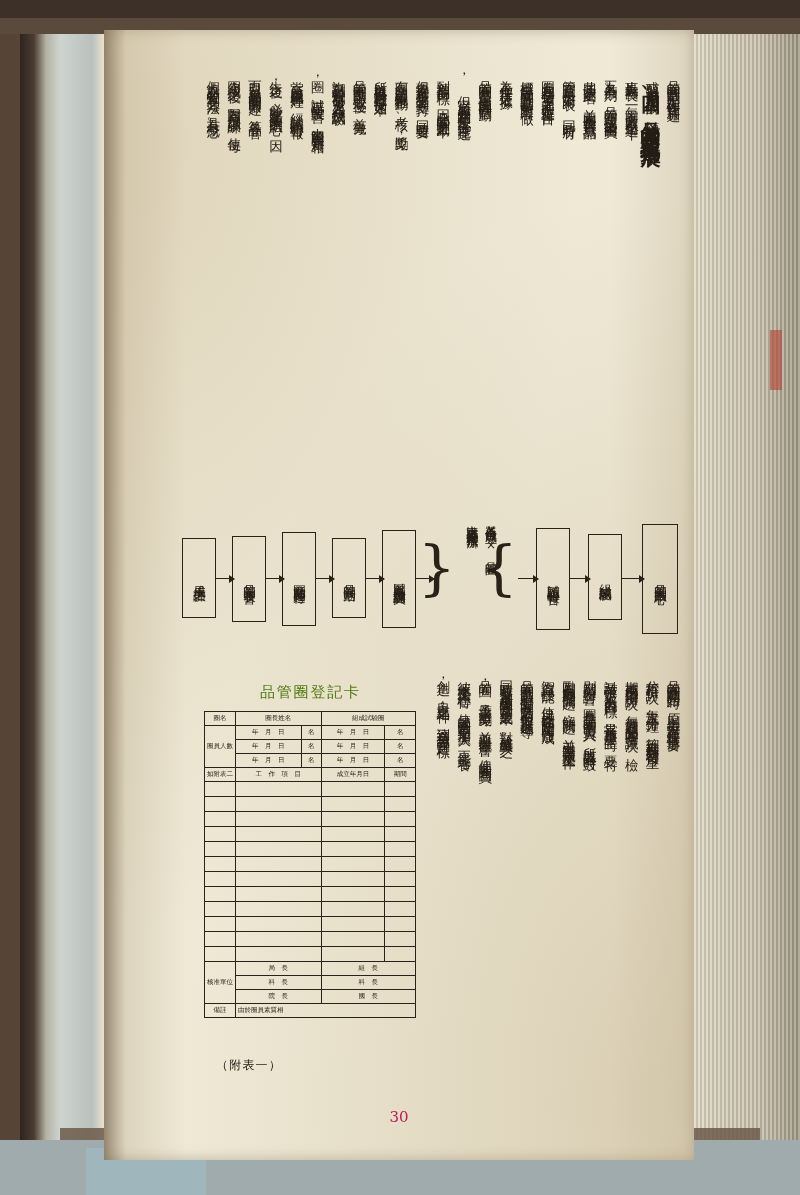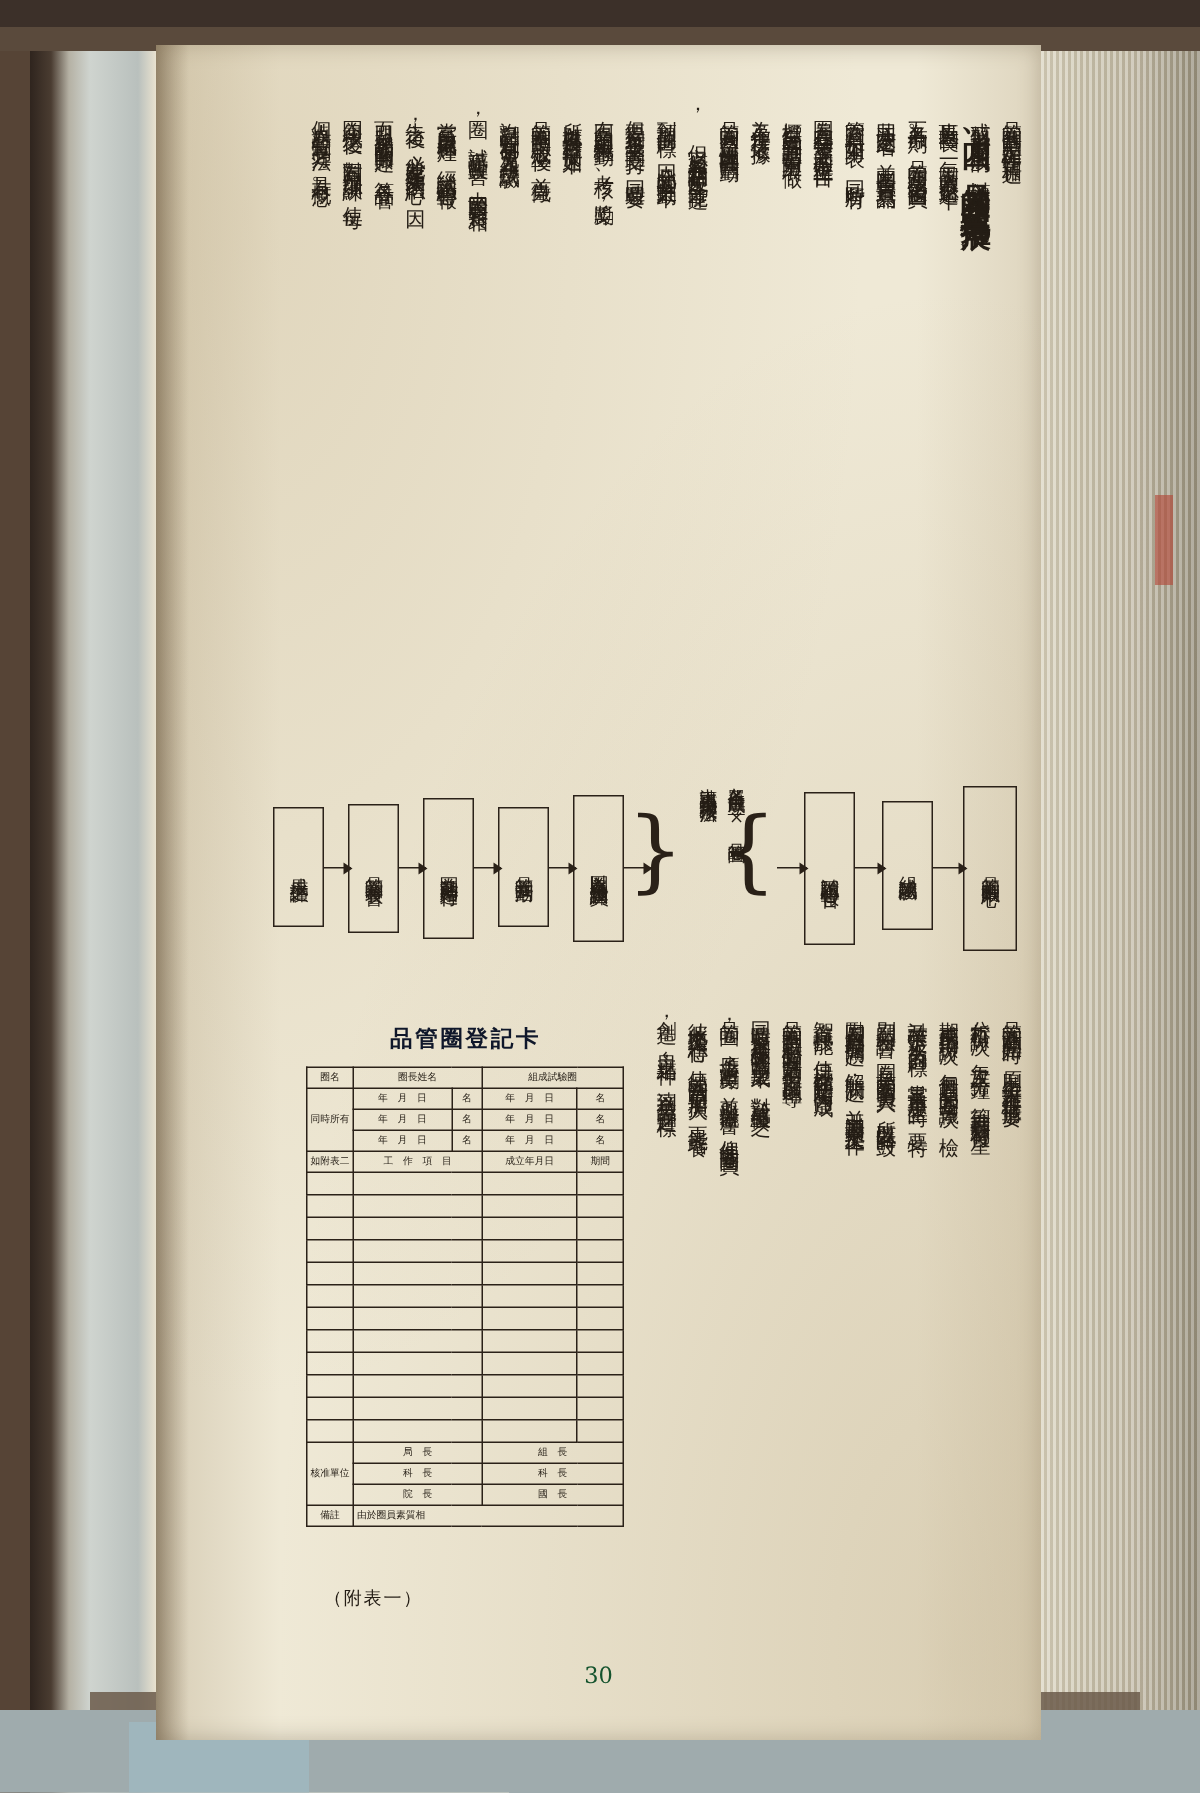--- a/index.html
+++ b/index.html
@@ -72,33 +72,33 @@
   .arrow:after{content:"";position:absolute;right:-1px;top:-4px;border-left:6px solid #2a2118;border-top:4px solid transparent;border-bottom:4px solid transparent;}
   .brace{position:absolute;font-size:60px;color:#2a2118;font-family:"DejaVu Serif",serif;}
   .flist{position:absolute;}
   .flist .vtext{font-size:12px;letter-spacing:.08em;}
 
   
   .card{position:absolute;left:96px;top:655px;width:220px;height:390px;}
   .card-title{
     position:absolute;left:60px;top:-2px;
     font-family:"DejaVu Serif","Liberation Serif",serif;
-    font-size:15px;font-weight:bold;color:#0f172a;letter-spacing:.12em;
+    font-size:15px;font-weight:normal;color:#4d7c0f;letter-spacing:.12em;
   }
   table.reg{position:absolute;left:4px;top:26px;border-collapse:collapse;width:212px;}
   table.reg td{
     border:1px solid #2a2118;font-size:6.5px;color:#241d15;
     font-family:"DejaVu Serif","Liberation Serif",serif;
     height:13px;padding:0 2px;text-align:center;white-space:nowrap;
   }
   td.lbl{width:26px;}
   .fig-cap{position:absolute;left:16px;top:372px;font-size:12px;color:#241d15;
      font-family:"DejaVu Serif","Liberation Serif",serif;letter-spacing:.1em;}
   .pageno{position:absolute;left:0;right:0;top:1078px;text-align:center;
-     font-size:15px;color:#14532d;font-family:"DejaVu Serif","Liberation Serif",serif;}
+     font-size:15px;color:#be185d;font-family:"DejaVu Serif","Liberation Serif",serif;}
 </style>
 </head>
 <body>
 
 <div class="scan">
   <div class="desk"></div>
   <div class="book-shadow"></div>
   <div class="spine-left"></div>
   <div class="right-edge">
     <div class="right-edge-lines"></div>
@@ -213,21 +213,21 @@
     <div class="card">
       <div class="card-title">品管圈登記卡</div>
       <table class="reg">
         <tbody>
             <tr>
           <td class="lbl">圈名</td>
           <td colspan="2">圈長姓名</td>
           <td colspan="2">組成試驗圈</td>
         </tr>
         <tr>
-          <td class="lbl" rowspan="3">同時所有</td>
+          <td class="lbl" rowspan="3">圈員人數</td>
           <td>年　月　日</td>
           <td>名</td>
           <td>年　月　日</td>
           <td>名</td>
         </tr>
         <tr>
           <td>年　月　日</td>
           <td>名</td>
           <td>年　月　日</td>
           <td>名</td>

